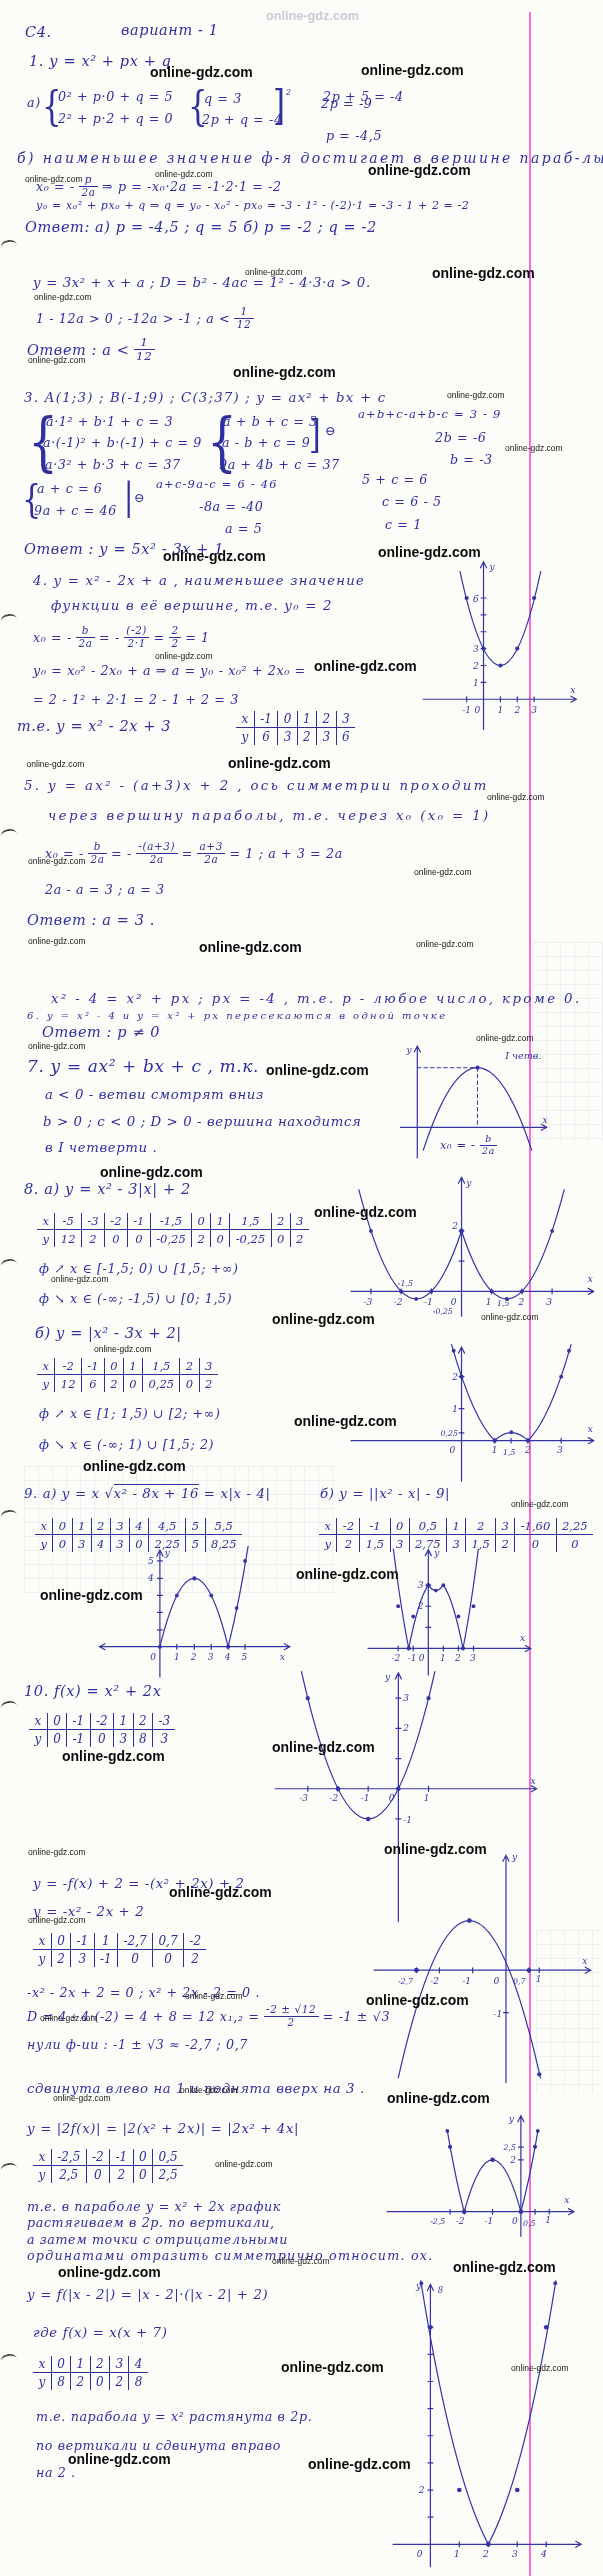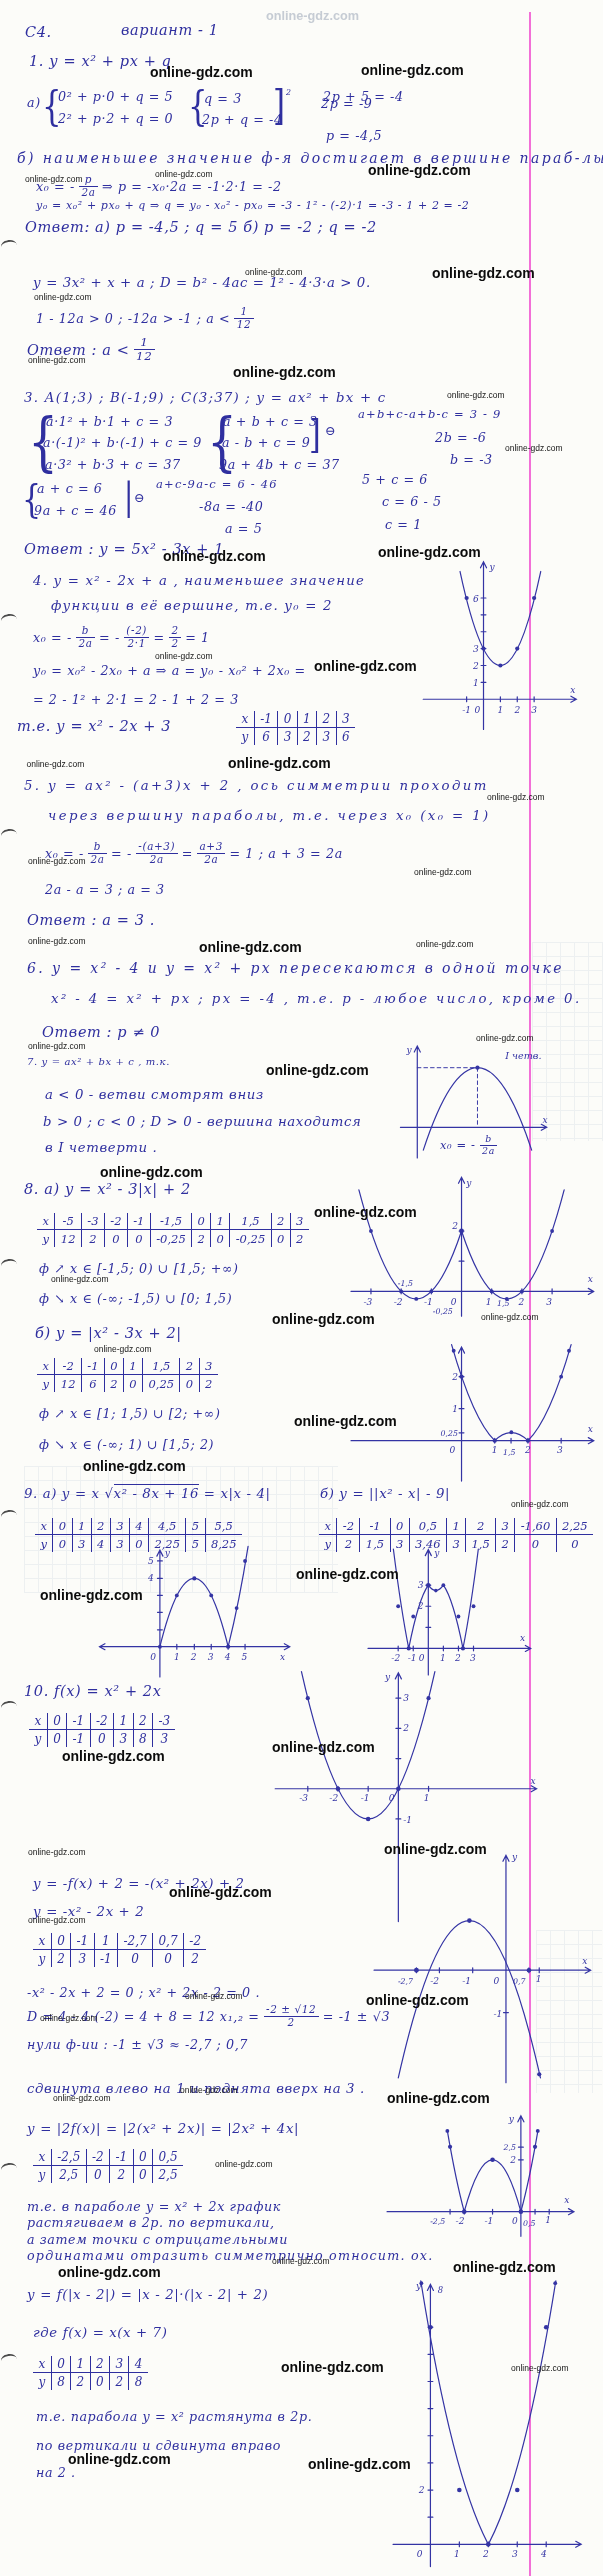--- a/index.html
+++ b/index.html
@@ -209,25 +209,25 @@
       <span>=</span>
       <span class="fr">
         <span class="n">а+3</span>
         <span class="d">2а</span>
       </span>
       <span>= 1  ;   а + 3 = 2а</span>
   </div>
   <div class="hw" style="left:45px;top:882px">2а - а = 3   ;   а = 3</div>
   <div class="hw big" style="left:27px;top:912px">Ответ :   а = 3 .</div>
 
-  <div class="hw w2" style="left:27px;top:960px;font-size:14px">6.  у = х² - 4  и  у = х² + рх  пересекаются в одной точке</div>
+  <div class="hw w2" style="left:27px;top:1010px;font-size:10px">6.  у = х² - 4  и  у = х² + рх  пересекаются в одной точке</div>
   <div class="hw w2" style="left:51px;top:991px;font-size:13.3px">х² - 4 = х² + рх  ;    рх = -4 ,  т.е.  р - любое число, кроме 0.</div>
   <div class="hw big" style="left:42px;top:1024px">Ответ :   р ≠ 0</div>
 
-  <div class="hw" style="left:27px;top:1056px;font-size:10px">7.  у = ах² + bх + с ,  т.к.</div>
+  <div class="hw" style="left:27px;top:1056px;font-size:17px">7.  у = ах² + bх + с ,  т.к.</div>
   <div class="hw" style="left:45px;top:1087px;font-size:13.3px">а &lt; 0 - ветви смотрят вниз</div>
   <div class="hw" style="left:43px;top:1114px;font-size:13.3px">b &gt; 0 ;  с &lt; 0 ;  D &gt; 0 - вершина находится</div>
   <div class="hw" style="left:45px;top:1140px;font-size:13.3px">в I четверти .</div>
 
   <svg style="left:394px;top:1040px" width="179" height="124" viewBox="0 0 296 206">
     <g>
       <path class="ink" d="M38,196 L38,10 M33,20 L38,10 L43,20"></path>
       <path class="ink" d="M10,145 L253,145 M244,140 L253,145 L244,150"></path>
       <path class="ink dash" d="M38,46 L138,46 M138,46 L138,145"></path>
     </g>
@@ -405,21 +405,21 @@
         <span class="cell">2</span>
         <span class="cell">3</span>
         <span class="cell">-1,60</span>
         <span class="cell">2,25</span>
       </div>
     <div class="r">
         <span class="cell">у</span>
         <span class="cell">2</span>
         <span class="cell">1,5</span>
         <span class="cell">3</span>
-        <span class="cell">3,46</span>
+        <span class="cell">2,75</span>
         <span class="cell">3</span>
         <span class="cell">1,5</span>
         <span class="cell">2</span>
         <span class="cell">0</span>
         <span class="cell">0</span>
       </div>
   </div>
 
   <svg style="left:53px;top:1545px" width="244" height="137" viewBox="0 0 404 226">
     <g>

